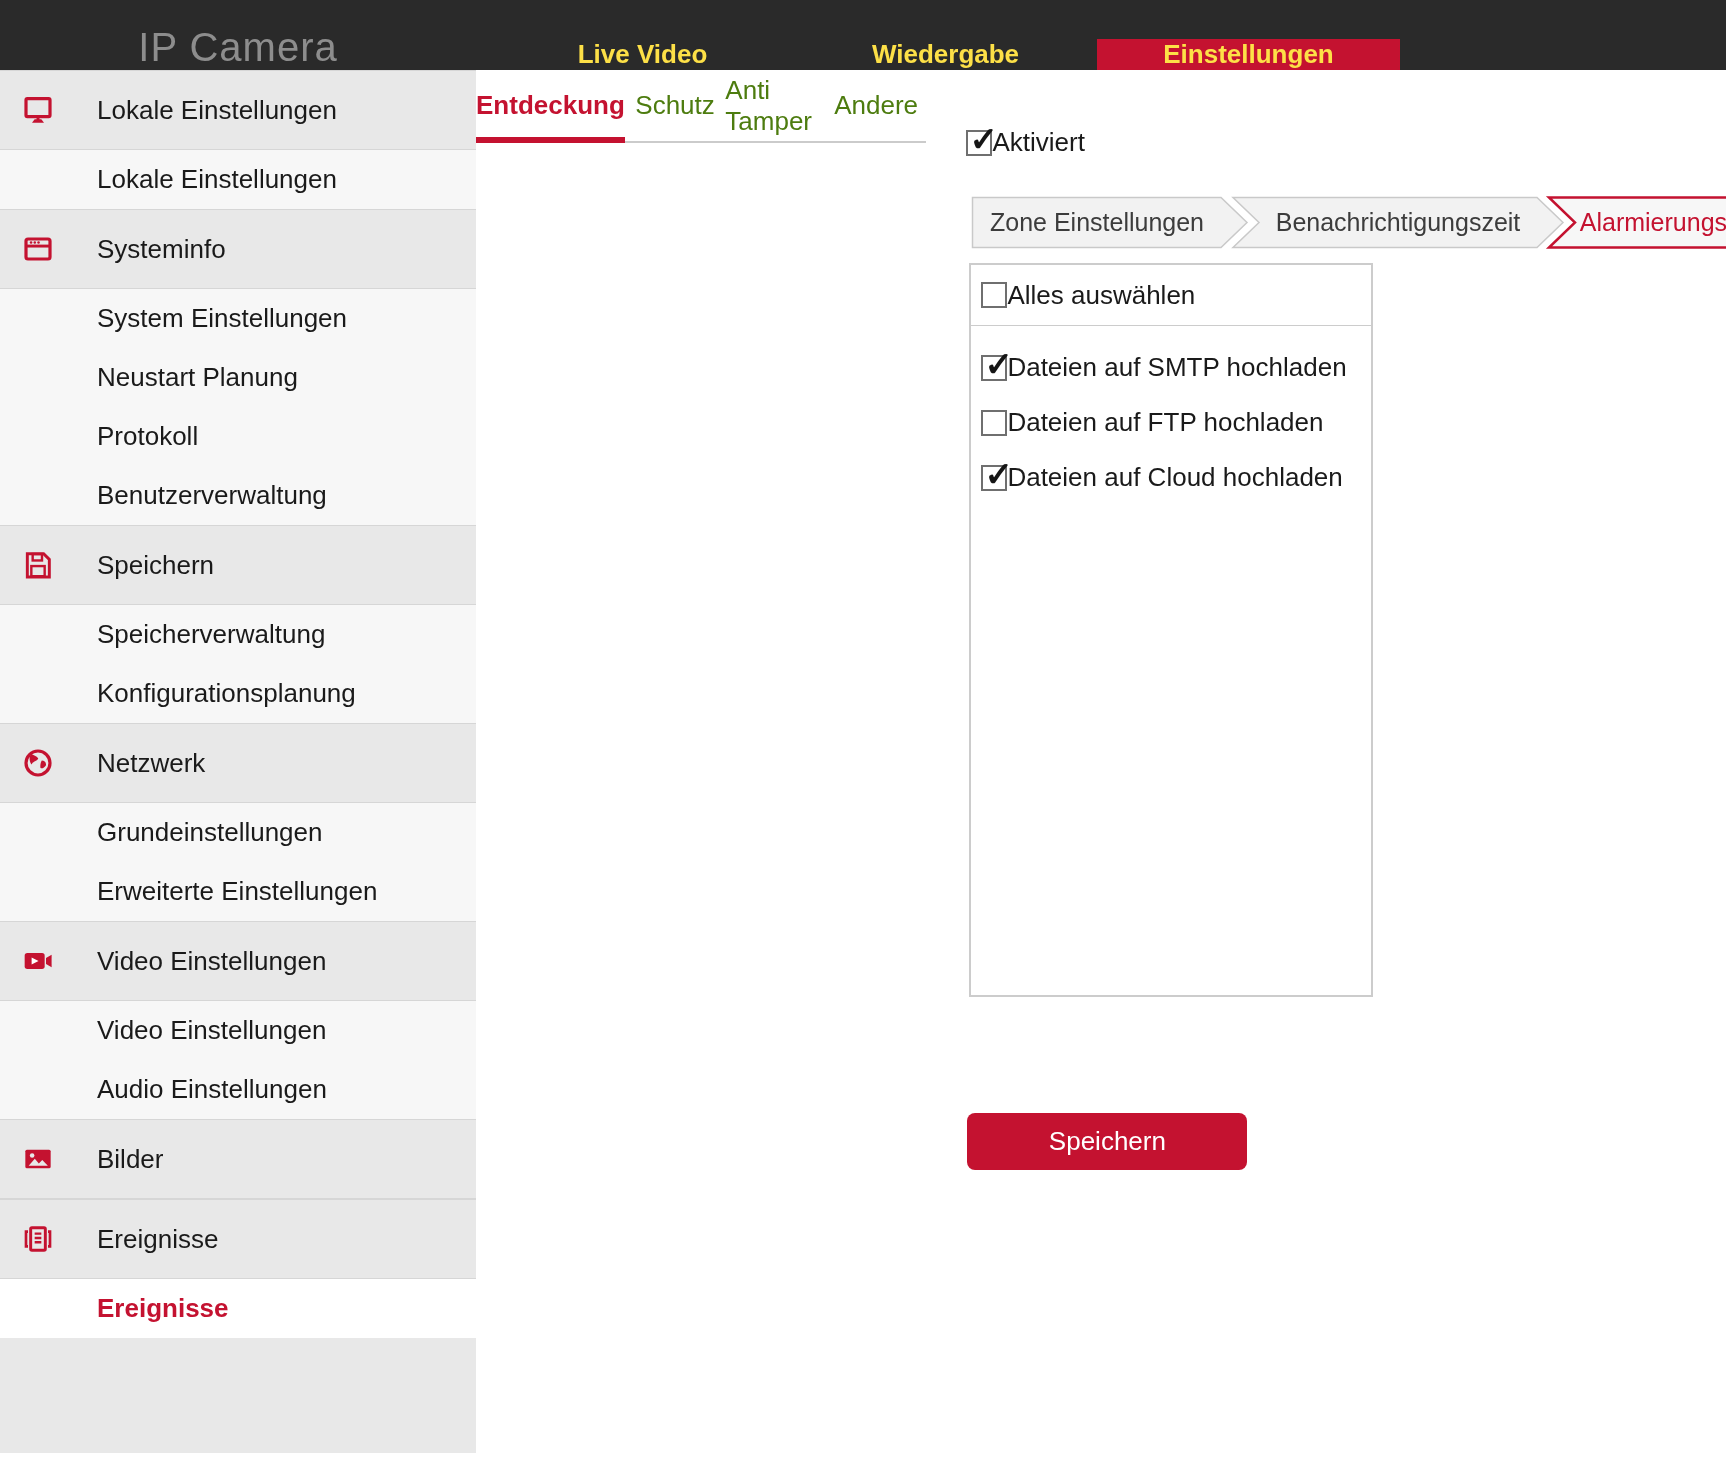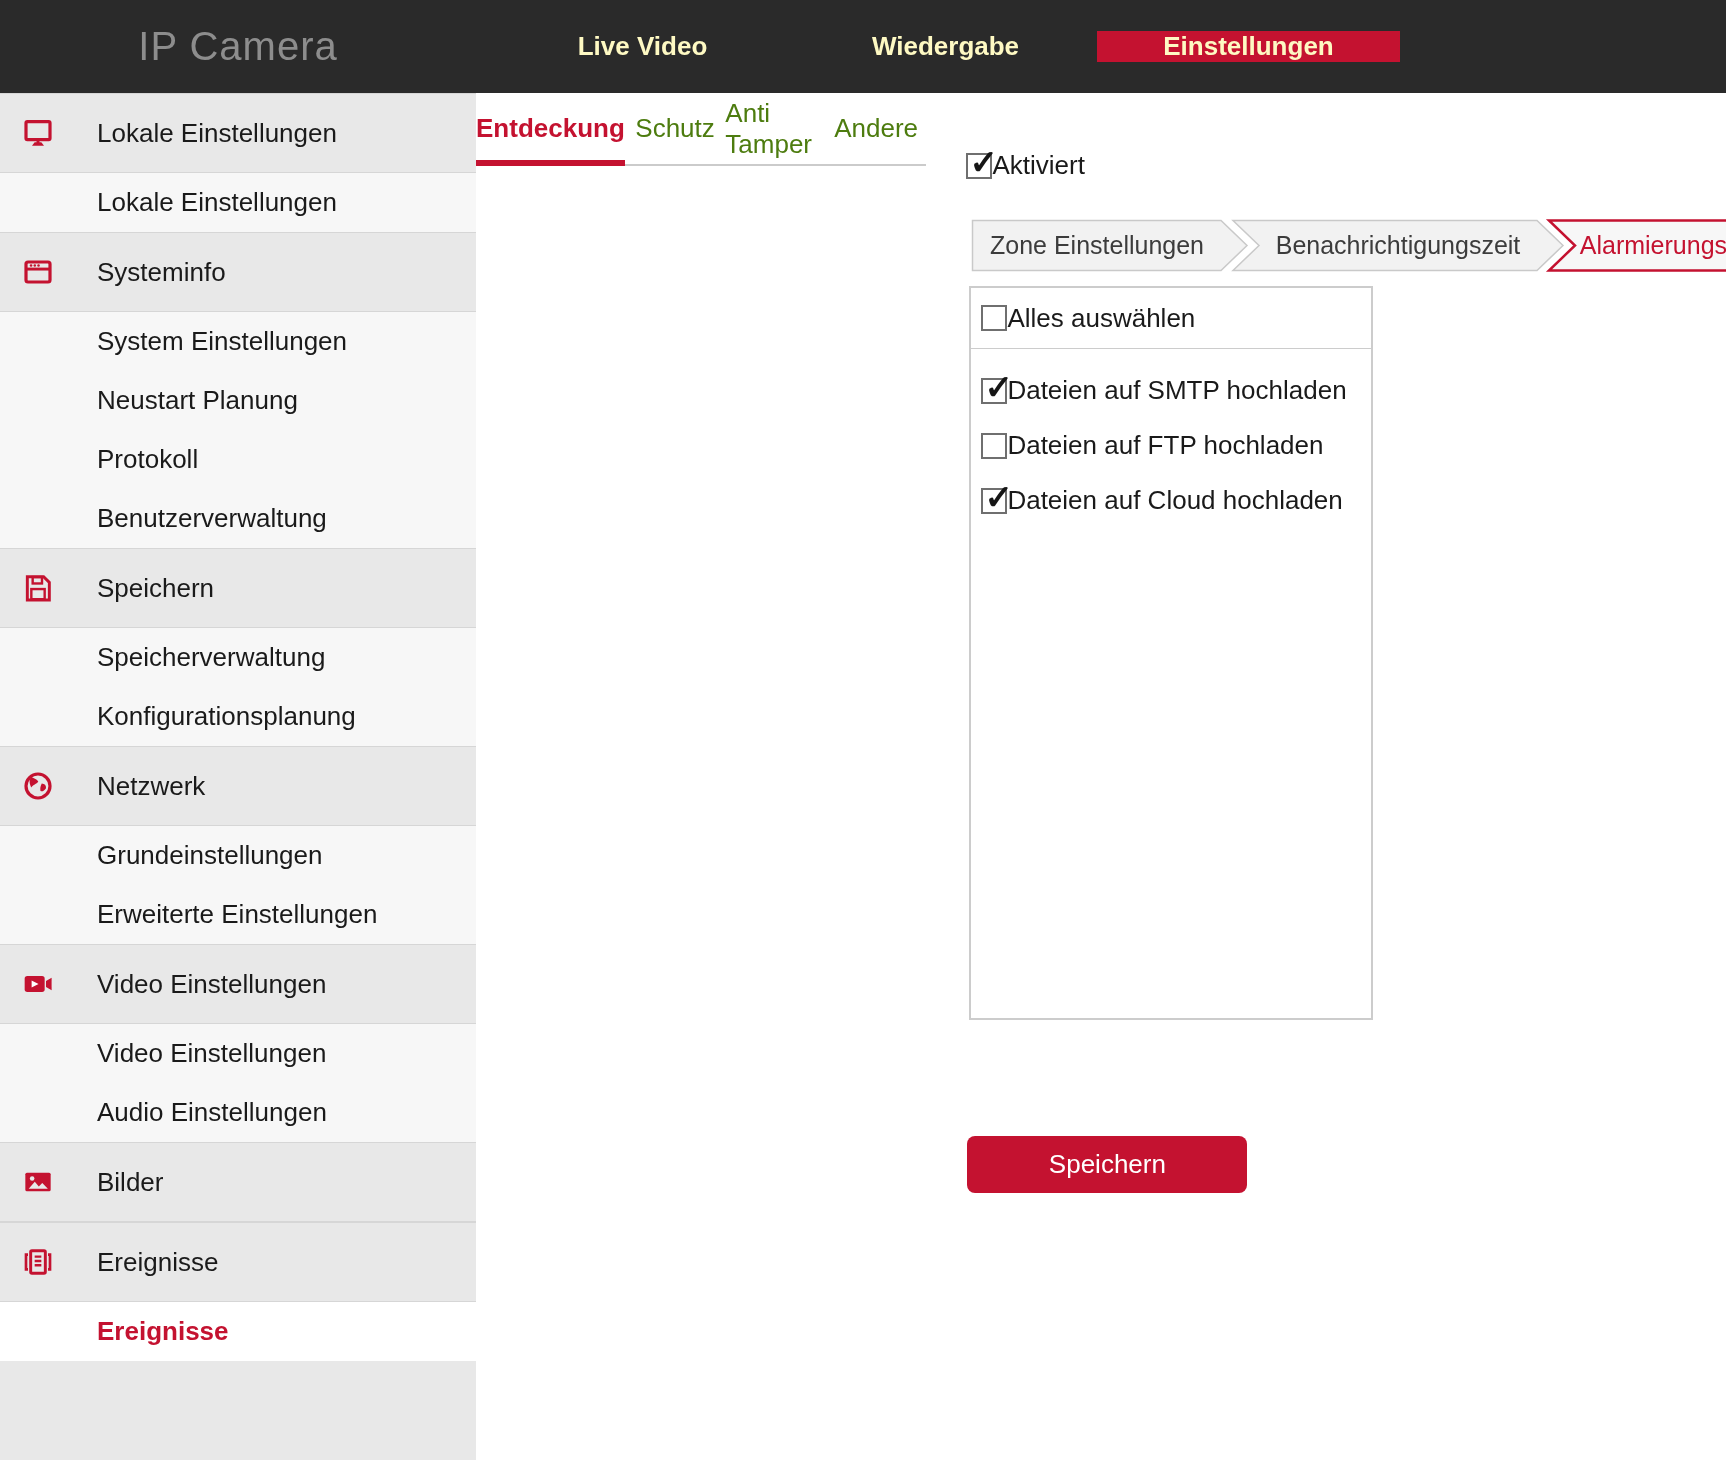--- a/index.html
+++ b/index.html
@@ -8,26 +8,26 @@
     --side-header-bg:#e8e8e8;
     --side-sub-bg:#f7f7f7;
     --line:#cccccc;
   }
   *{box-sizing:border-box;margin:0;padding:0}
   body{
     width:1726px;height:1460px;overflow:hidden;background:#fff;
     font-family:"Liberation Sans",sans-serif;color:#1a1a1a;
   }
   
-  .topnav{height:93px;background:var(--nav-bg);display:flex;align-items:center}
+  .topnav{height:70px;background:var(--nav-bg);display:flex;align-items:flex-end}
   .logo{width:476px;display:flex;align-items:center;justify-content:center;
         color:#8d8d8d;font-size:40px;letter-spacing:1px}
   .nav-items{display:flex;margin-left:15px}
   .nav-item{width:303px;display:flex;align-items:center;justify-content:center;
-            color:#fef9c3;font-weight:bold;font-size:26px;cursor:pointer}
+            color:#fde047;font-weight:bold;font-size:26px;cursor:pointer}
   .nav-item.active{background:var(--accent)}
   
   .layout{display:flex;height:1383px}
   
   .sidebar{width:476px;background:var(--side-header-bg);flex:none}
   .side-header{height:80px;background:var(--side-header-bg);
                border-top:1px solid #d6d6d6;border-bottom:1px solid #d6d6d6;
                display:flex;align-items:center;font-size:26px;cursor:pointer}
   .side-header .ic{width:36px;height:34px;margin-left:20px;margin-right:41px;
                    display:flex;align-items:center;justify-content:center;flex:none}

